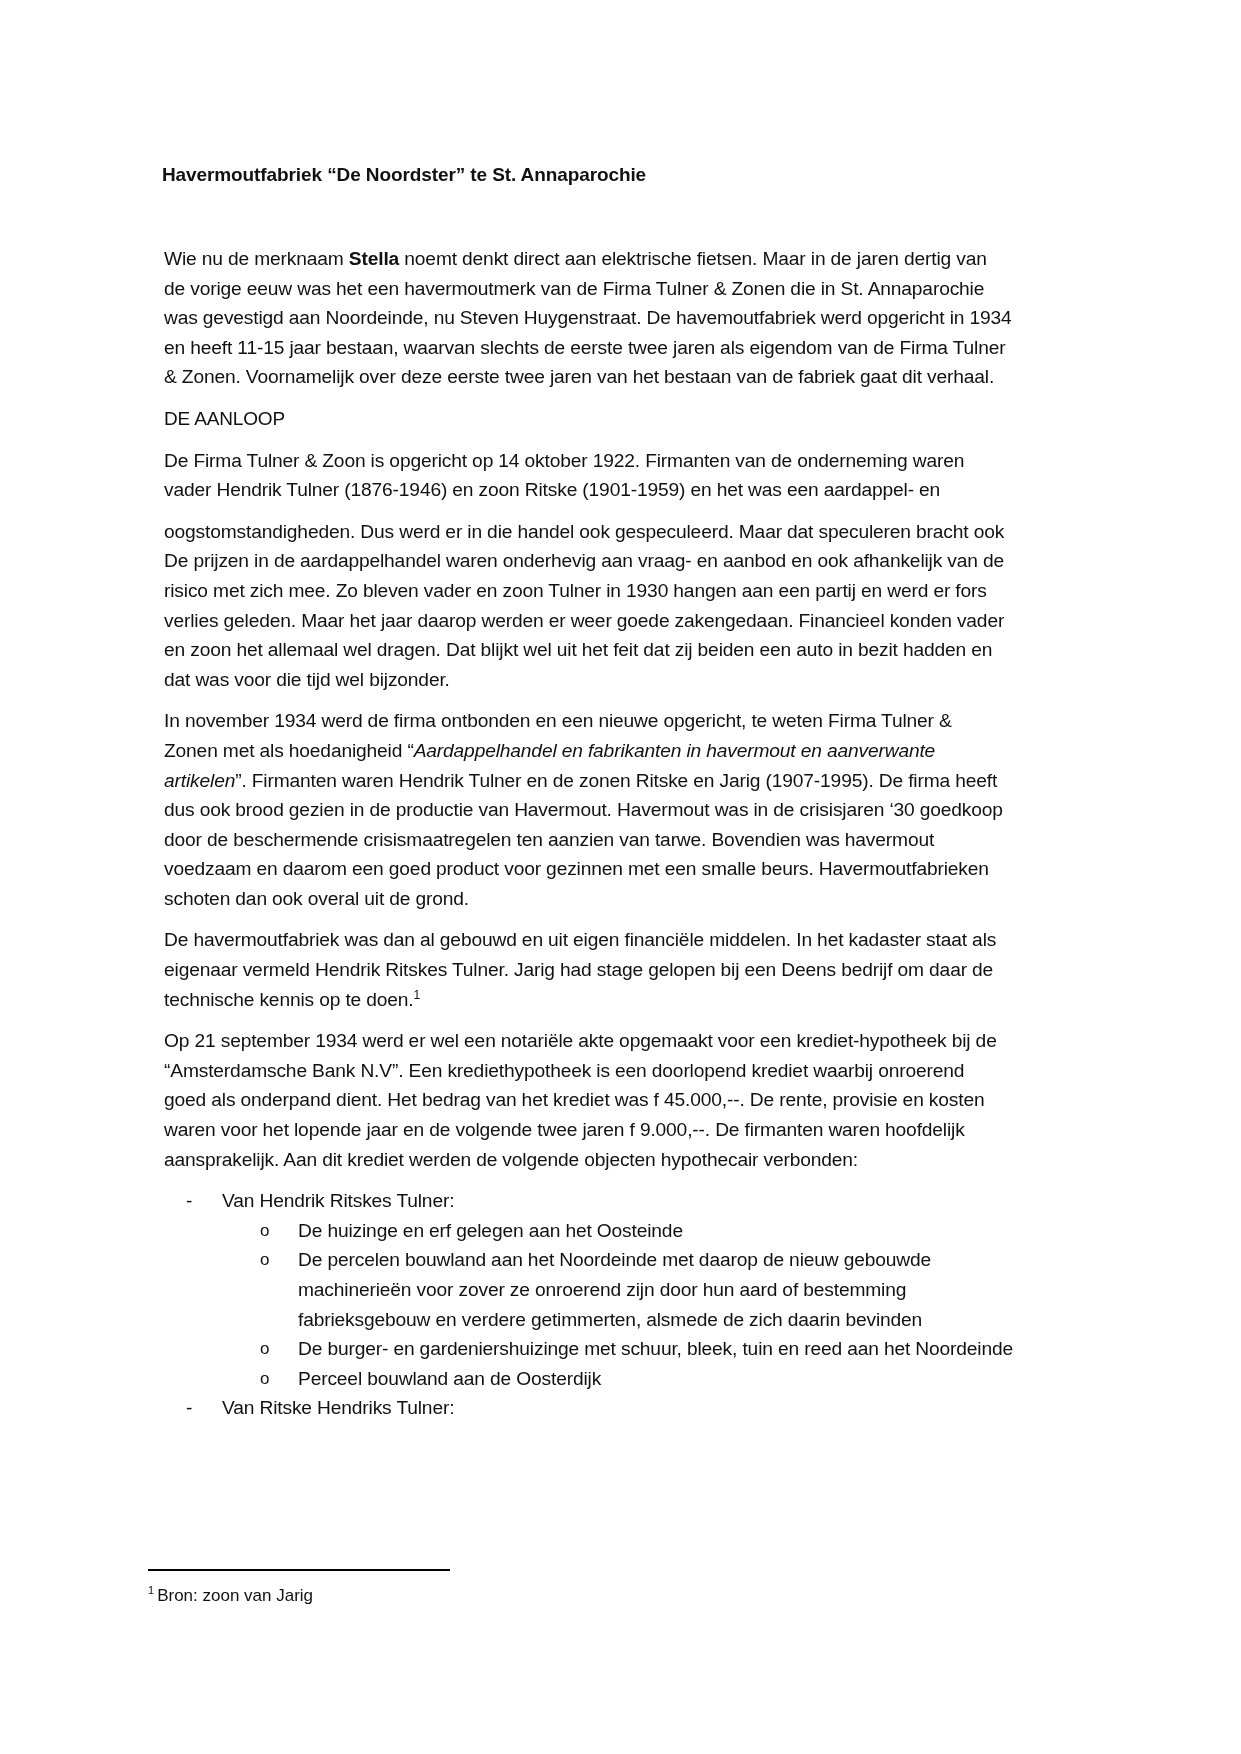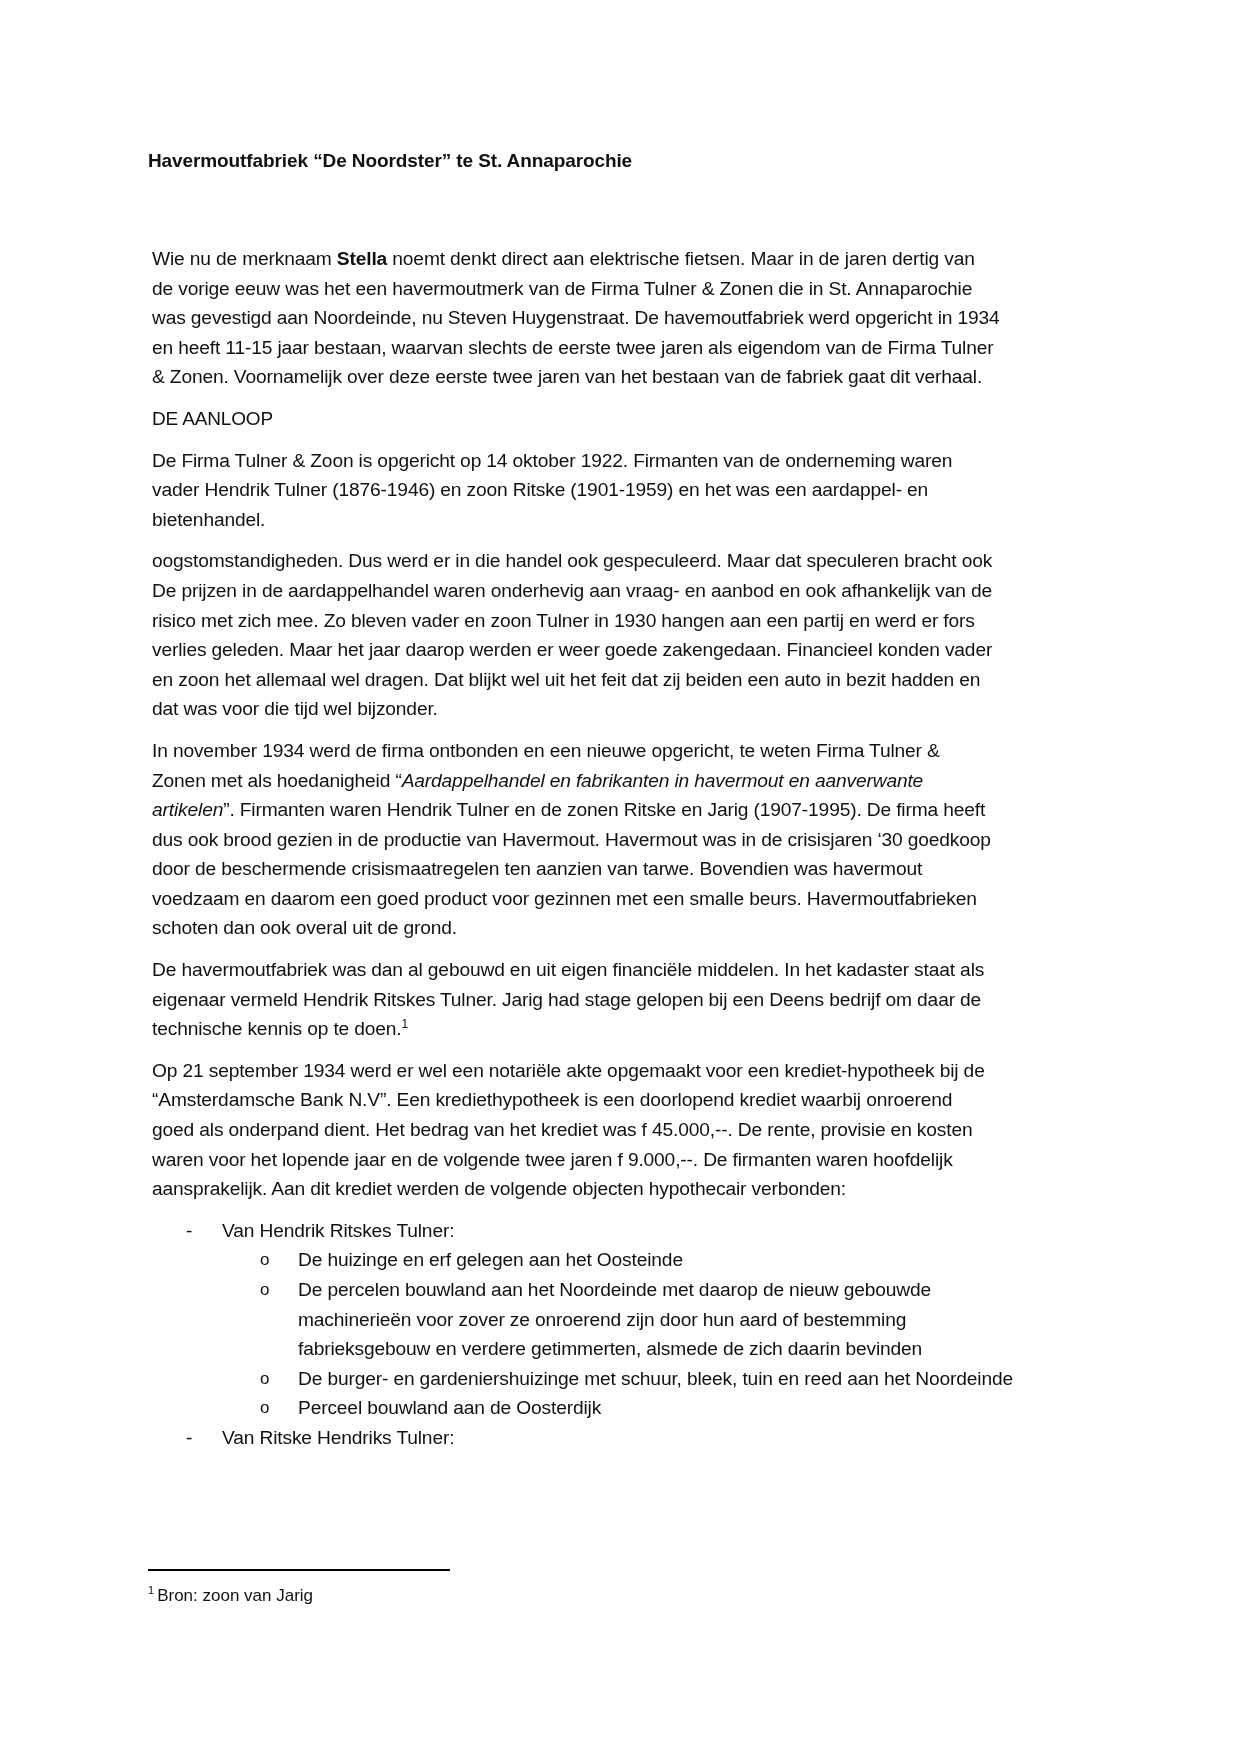--- a/index.html
+++ b/index.html
@@ -18,32 +18,32 @@
       width: 960px;
     }
     .title {
       position: absolute;
       top: 150px;
       left: 0;
       font-size: 19px;
       font-weight: bold;
       letter-spacing: -0.1px;
       white-space: nowrap;
-      margin: 0;
+      margin: 14px;
     }
     .body-text {
       position: absolute;
       top: 244px;
       left: 0;
       width: 960px;
       font-size: 19.2px;
       line-height: 29.6px;
       letter-spacing: -0.15px;
     }
-    .body-text p { margin: 0 0 12px 4px; }
+    .body-text p { margin: 0 0 12px 16px; }
     .section-heading {
       font-weight: normal;
       margin: 0 0 12px 0;
       font-size: 19px;
     }
     .line { display: block; white-space: nowrap; }
     .sup { font-size: 12px; vertical-align: super; line-height: 0; }
     .list { margin: 0; padding: 0; list-style: none; }
     .list-item { position: relative; padding-left: 74px; }
     .list-item .dash { position: absolute; left: 38px; top: 0; }
@@ -85,21 +85,20 @@
       <span class="line">was gevestigd aan Noordeinde, nu Steven Huygenstraat. De havemoutfabriek werd opgericht in 1934</span>
       <span class="line">en heeft 11-15 jaar bestaan, waarvan slechts de eerste twee jaren als eigendom van de Firma Tulner</span>
       <span class="line">&amp; Zonen. Voornamelijk over deze eerste twee jaren van het bestaan van de fabriek gaat dit verhaal.</span>
     </p>
 
     <p class="section-heading">DE AANLOOP</p>
 
     <p>
       <span class="line">De Firma Tulner &amp; Zoon is opgericht op 14 oktober 1922. Firmanten van de onderneming waren</span>
       <span class="line">vader Hendrik Tulner (1876-1946) en zoon Ritske (1901-1959) en het was een aardappel- en</span>
-      <span class="line">bietenhandel.</span>
     </p>
 
     <p>
       <span class="line">oogstomstandigheden. Dus werd er in die handel ook gespeculeerd. Maar dat speculeren bracht ook</span>
       <span class="line">De prijzen in de aardappelhandel waren onderhevig aan vraag- en aanbod en ook afhankelijk van de</span>
       <span class="line">risico met zich mee. Zo bleven vader en zoon Tulner in 1930 hangen aan een partij en werd er fors</span>
       <span class="line">verlies geleden. Maar het jaar daarop werden er weer goede zakengedaan. Financieel konden vader</span>
       <span class="line">en zoon het allemaal wel dragen. Dat blijkt wel uit het feit dat zij beiden een auto in bezit hadden en</span>
       <span class="line">dat was voor die tijd wel bijzonder.</span>
     </p>

